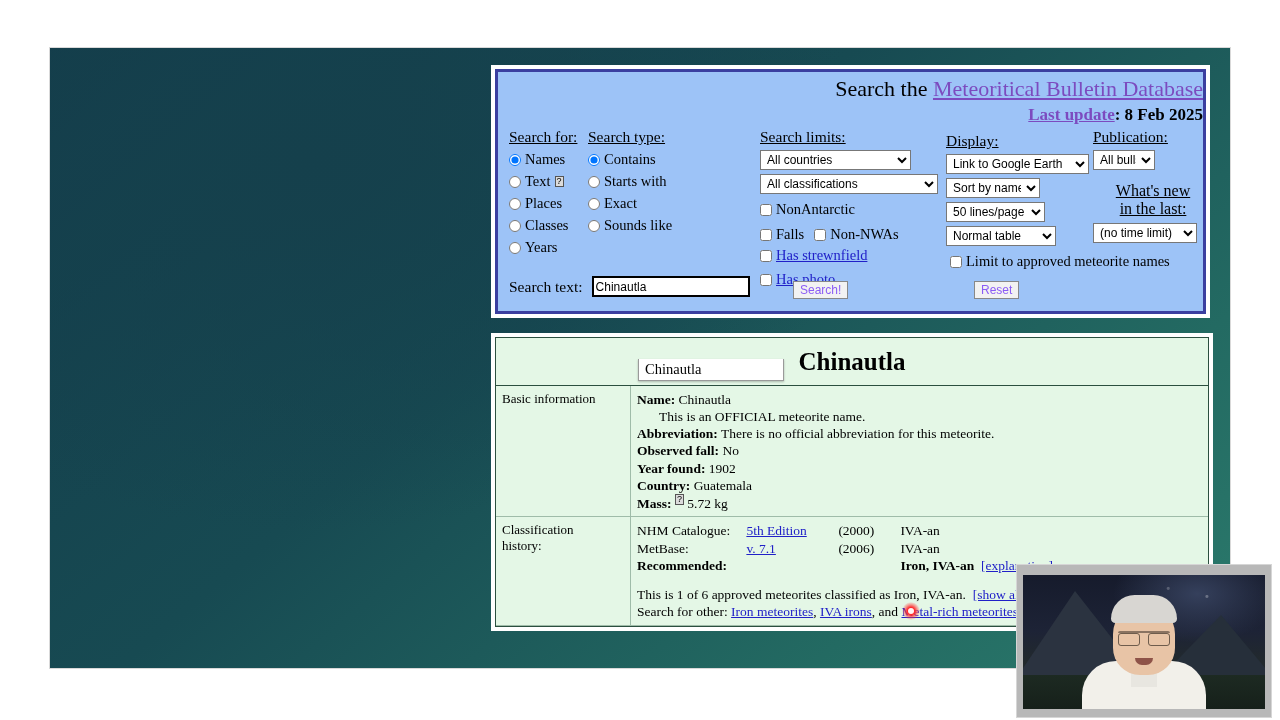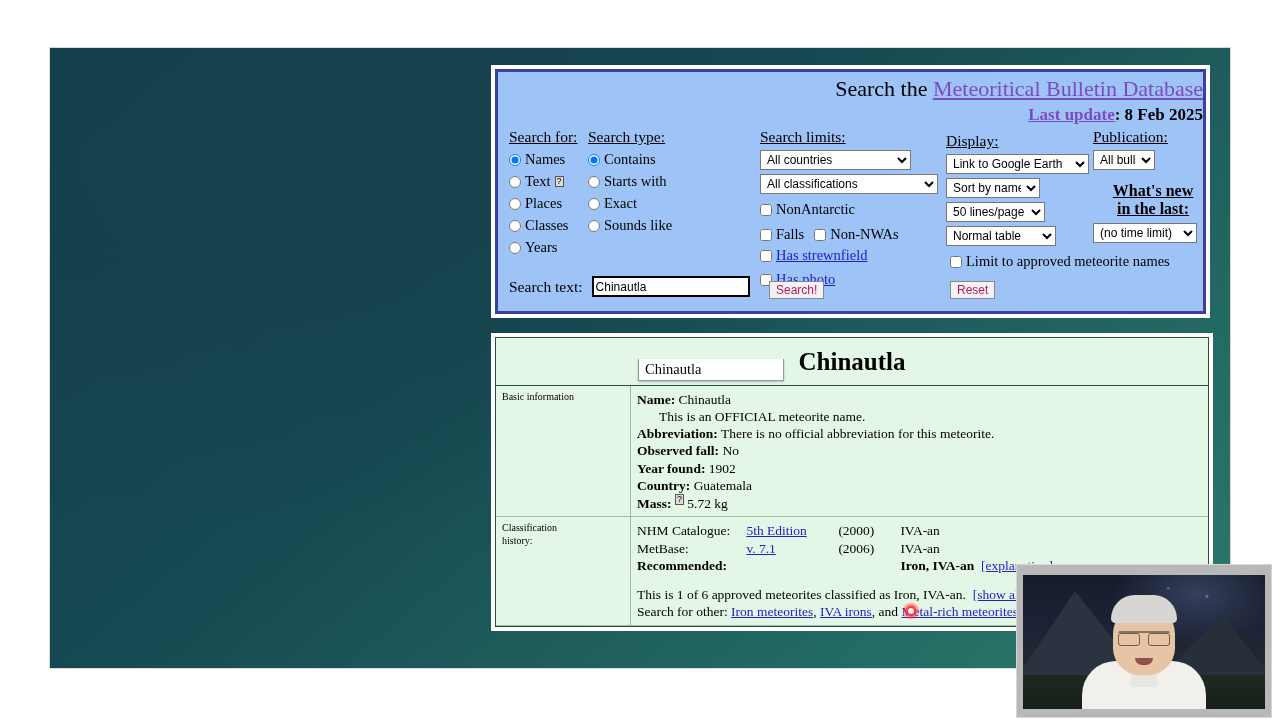--- a/index.html
+++ b/index.html
@@ -116,40 +116,41 @@
   #selDisplayLink { width: 143px; }
   #selSort { width: 94px; }
   #selLines { width: 99px; }
   #selTable { width: 110px; }
   #selBulls { width: 62px; }
   #selTime  { width: 104px; }
 
   .cblink { color:#2020c8; text-decoration: underline; margin-left:4px; }
 
   .whatsnew {
-    font-size: 16px; font-weight: bold; text-align:center; color:#000;
+    font-size: 16px; font-weight: normal; text-align:center; color:#000;
     line-height: 1.15; margin-top: 12px;
   }
   .whatsnew .u { text-decoration: underline; }
 
   .searchtext-row {
     position:absolute; left: 11px; bottom: 14px; display:flex; align-items:center;
     font-size: 15.5px;
   }
   #searchInput {
     width: 150px; height: 17px; margin-left: 9px;
     border: 2px solid #000; background:#fff;
     font-family: "Liberation Sans", sans-serif; font-size: 12px;
     padding: 0 2px; color:#000;
     box-sizing: content-box;
   }
   .btn {
     font-family: "Liberation Sans", sans-serif; font-size: 12px;
-    border: 1px solid #888; background:#f2f2f2; color:#be185d;
+    border: 1px solid #888; background:#f2f2f2; color:#8b5cf6;
     padding: 1px 6px;
+    margin-left: 24px;
   }
   #searchBtn { position:absolute; left: 271px; bottom: 12px; }
   #resetBtn  { position:absolute; left: 452px; bottom: 12px; }
   #limitApproved { position:absolute; left: 452px; bottom: 41px; display:flex; align-items:center; font-size:14.5px;}
 
   
   #autocomplete {
     position: absolute;
     left: 588px; top: 311px;
     width: 144px;
@@ -180,21 +181,21 @@
     padding: 10px 0 9px;
     border-bottom: 1px solid #2b4f3f;
   }
   .res-table { width:100%; border-collapse: collapse; }
   .res-table td {
     vertical-align: top; color:#000;
     border-bottom: 1px solid #9fbca9;
     padding: 5px 6px;
   }
   .res-table td.k {
-    width: 122px; font-size: 10px;
+    width: 122px; font-size: 13px;
     border-right: 1px solid #9fbca9;
     line-height: 1.22;
   }
   .res-table td.v { font-size: 13.5px; line-height: 1.27; }
   .res-table b { font-weight: bold; }
   .res-table .indent { padding-left: 22px; display:block; }
   .qmark {
     display:inline-block; border:1px solid #555; background:#dcdcdc;
     font-size: 9px; line-height: 9px; padding: 0 1px; color:#000;
     vertical-align: super; font-family:"Liberation Sans", sans-serif;

